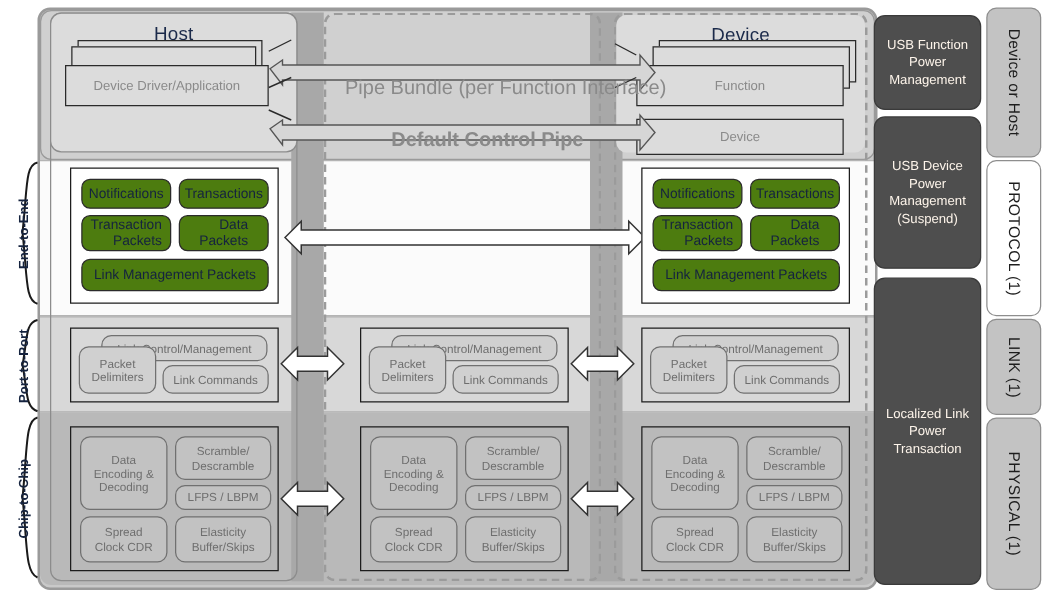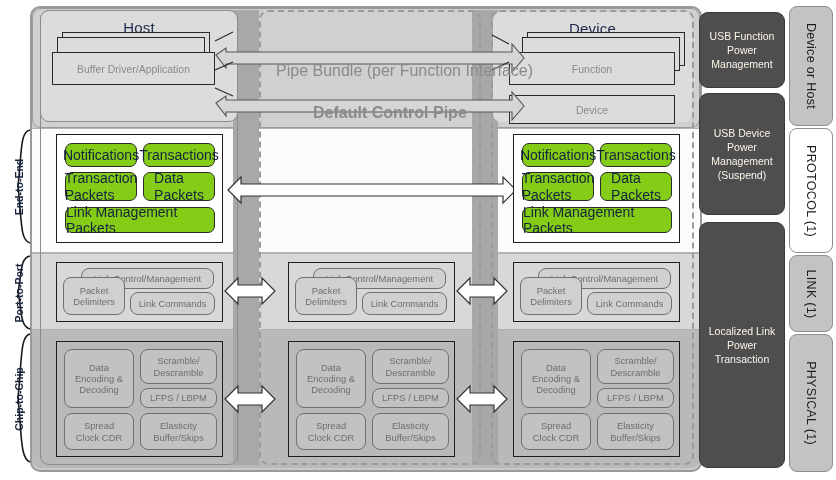--- a/index.html
+++ b/index.html
@@ -42,23 +42,23 @@
 
   
   .stackbox{position:absolute;background:#dcdcdc;border:1px solid #2a2a2a;box-sizing:border-box;}
 
   
   .swbox{position:absolute;background:#dcdcdc;border:1.4px solid #2a2a2a;box-sizing:border-box;
     display:flex;align-items:center;justify-content:center;font-size:10.5px;color:#8a8a8a;}
 
   
   .proto-panel{position:absolute;background:#ffffff;border:1.6px solid #1d1d1d;box-sizing:border-box;}
-  .pill{position:absolute;background:#84cc16;border:1.3px solid #2b2b2b;border-radius:7px;
-    box-sizing:border-box;display:flex;align-items:center;justify-content:center;text-align:left;
-    font-size:14px;color:#15233f;line-height:1.15;}
+  .pill{position:absolute;background:#4d7c0f;border:1.3px solid #2b2b2b;border-radius:7px;
+    box-sizing:border-box;display:flex;align-items:center;justify-content:center;text-align:right;
+    font-size:11px;color:#15233f;line-height:1.15;}
 
   
   .lp-panel{position:absolute;border:1.6px solid #1d1d1d;box-sizing:border-box;}
   .lp-link{background:#d8d8d8;}
   .lp-phy{background:#b9b9b9;}
   .gpill{position:absolute;border:1.4px solid #707070;border-radius:8px;box-sizing:border-box;
     display:flex;align-items:center;justify-content:center;text-align:center;
     font-size:9.4px;color:#6e6e6e;line-height:1.2;}
   .gpill-link{background:#d0d0d0;}
   .gpill-phy{background:#c2c2c2;}
@@ -102,21 +102,21 @@
   </div>
   <div class="col col-hub"></div>
   <div class="col col-dev"></div>
   <div class="col-dev-head col">
     <div class="col-title">Device</div>
   </div>
 
   <div class="stackbox" style="left:62px;top:32px;width:148px;height:34px;"></div>
   <div class="stackbox" style="left:57px;top:37px;width:148px;height:34px;"></div>
   <div class="swbox" style="left:52px;top:52px;width:163px;height:33px;">
-    <span>Buffer Driver/Application</span>
+    <span>Device Driver/Application</span>
   </div>
 
   <div class="stackbox" style="left:527px;top:32px;width:158px;height:34px;"></div>
   <div class="stackbox" style="left:522px;top:37px;width:158px;height:34px;"></div>
   <div class="swbox" style="left:509px;top:52px;width:166px;height:33px;">
     <span>Function</span>
   </div>
   <div class="swbox" style="left:509px;top:95px;width:166px;height:29px;">
     <span>Device</span>
   </div>

